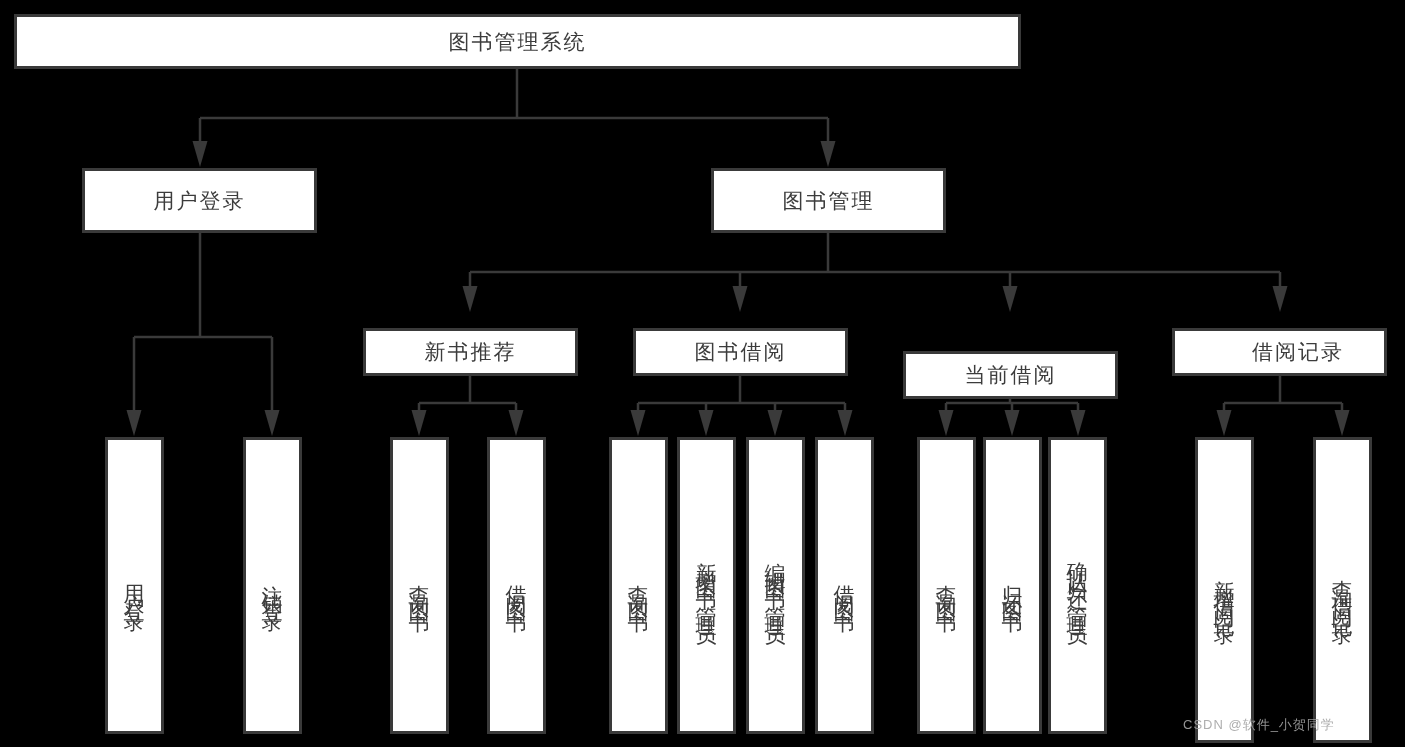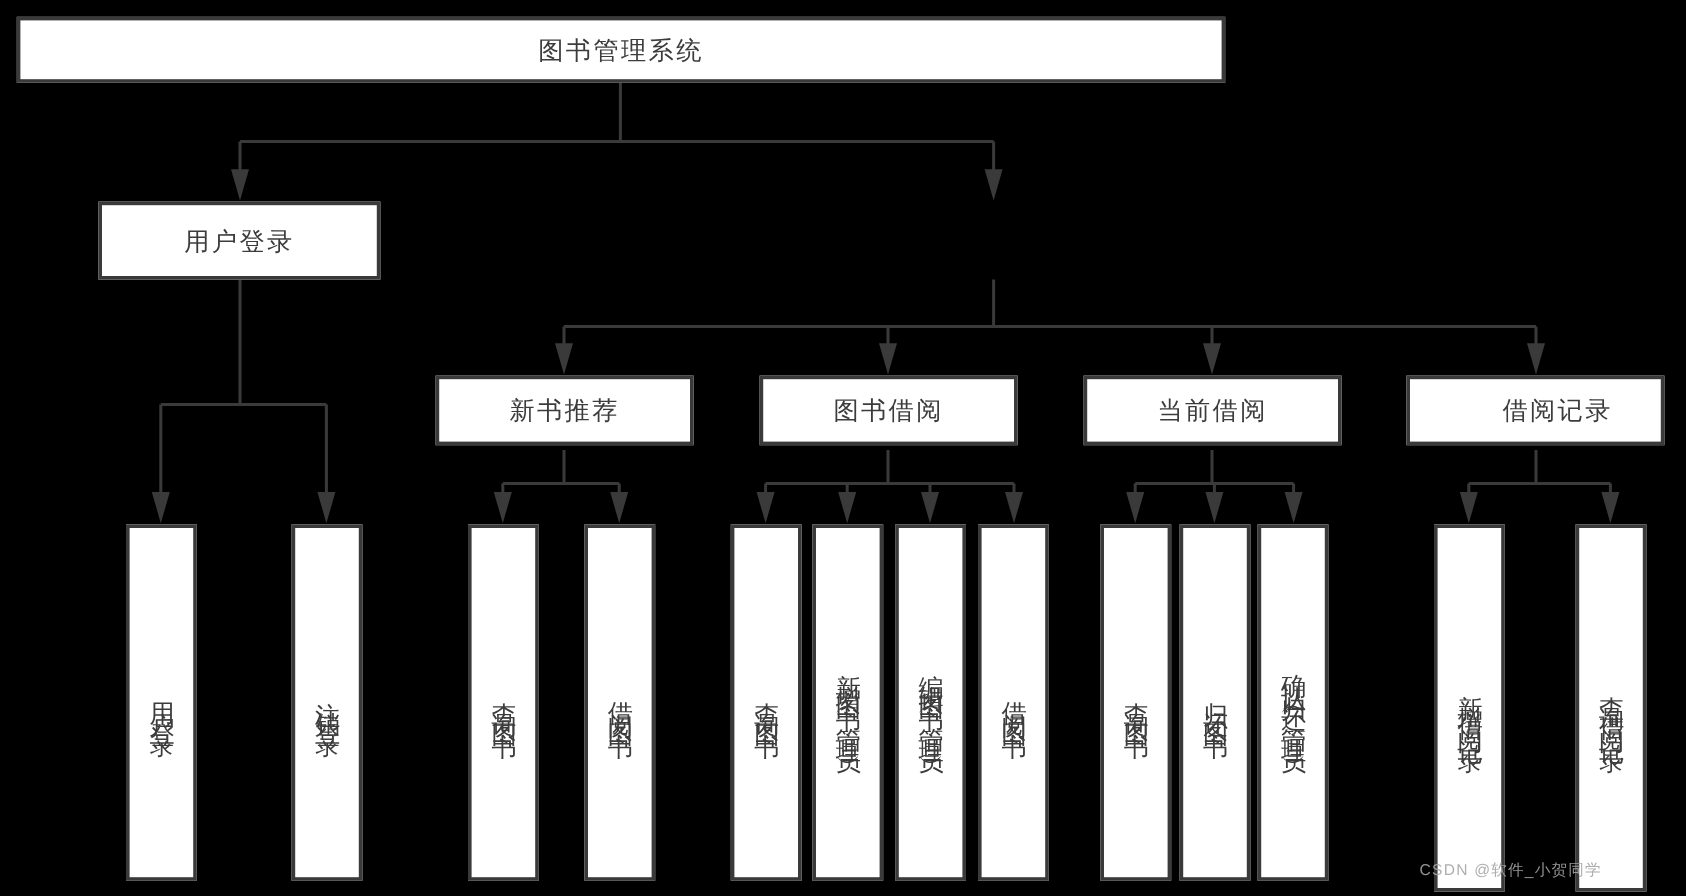--- a/index.html
+++ b/index.html
@@ -44,24 +44,24 @@
     line-height: 1;
     letter-spacing: 9px;
     white-space: nowrap;
   }
   
   .n-root   { left: 14px;  top: 14px;  width: 1007px; height: 55px; }
   
   .n-login  { left: 82px;  top: 168px; width: 235px; height: 65px; }
   .n-mgmt   { left: 711px; top: 168px; width: 235px; height: 65px; }
   
-  .n-l3     { top: 313px; width: 215px; height: 58px; }
+  .n-l3     { top: 328px; width: 215px; height: 48px; }
   .n-newrec { left: 363px; }
   .n-borrow { left: 633px; }
-  .n-curr   { left: 903px; }
+  .n-curr   { left: 903px; margin-top: 23px; }
   .n-record { left: 1172px; padding-left: 37px; }
   
   .n-leaf   { top: 437px; width: 59px; height: 297px; }
   .n-leaf.tall { height: 306px; }
   .lf-1  { left: 105px; }
   .lf-2  { left: 243px; }
   .lf-3  { left: 390px; }
   .lf-4  { left: 487px; }
   .lf-5  { left: 609px; }
   .lf-6  { left: 677px; }
@@ -131,20 +131,23 @@
     </g>
   </svg>
 
   <div class="node h n-root">
     <span>图书管理系统</span>
   </div>
 
   <div class="node h n-login">
     <span>用户登录</span>
   </div>
+  <div class="node h n-mgmt">
+    <span>图书管理</span>
+  </div>
 
   <div class="node h n-l3 n-newrec">
     <span>新书推荐</span>
   </div>
   <div class="node h n-l3 n-borrow">
     <span>图书借阅</span>
   </div>
   <div class="node h n-l3 n-curr">
     <span>当前借阅</span>
   </div>

